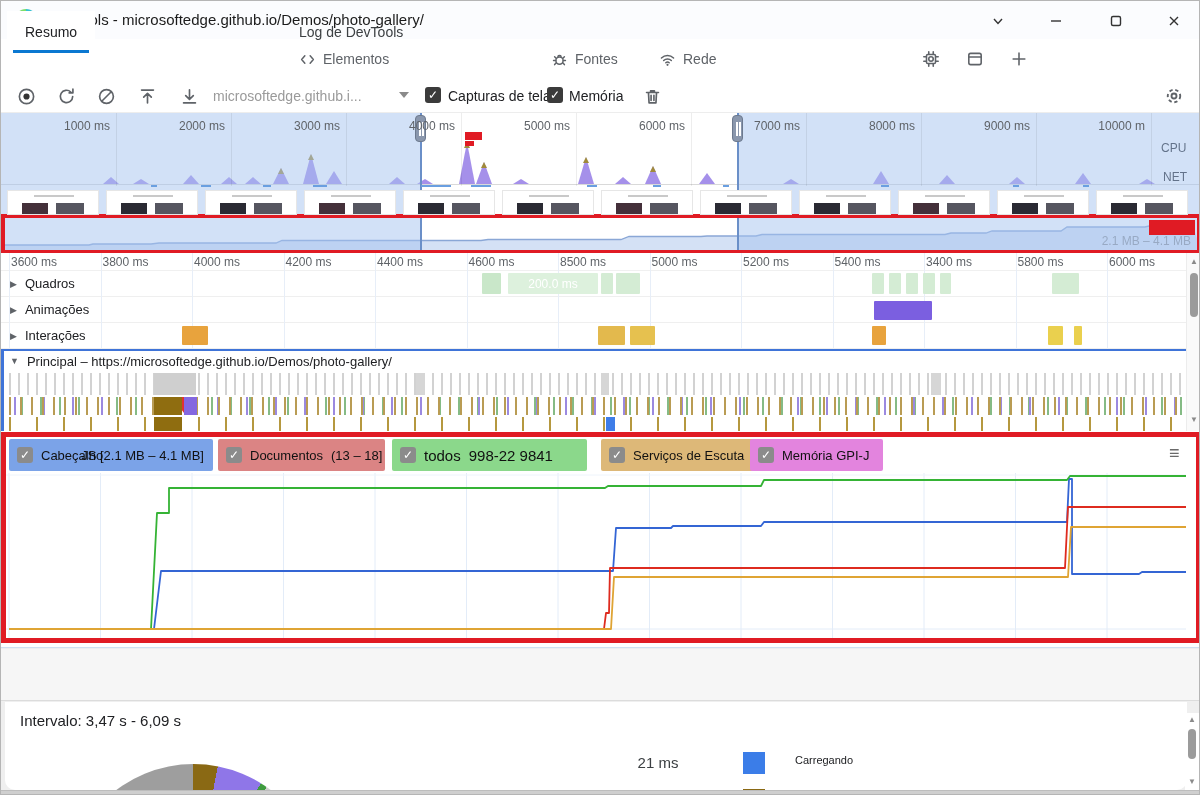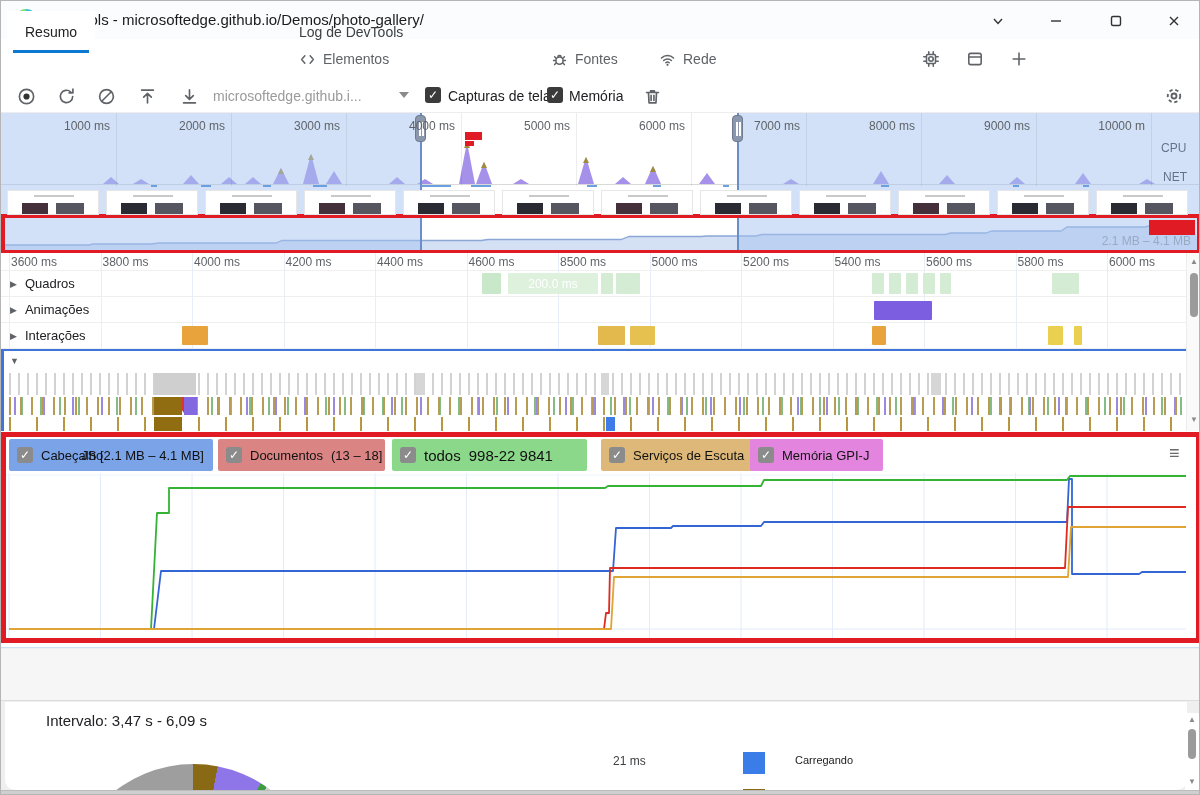--- a/index.html
+++ b/index.html
@@ -97,24 +97,24 @@
   #memsvg{left:0;top:472px;}
 
   
   .bottom{left:0;top:646px;width:1200px;height:149px;background:#efefef;border-top:1px solid #cfe0f2;}
   .btabs{left:0;top:648px;width:1200px;height:52px;background:#f6f6f6;border-bottom:1px solid #dcdcdc;}
   .btab{top:10px;height:42px;display:flex;align-items:center;padding:0 18px;font-size:14px;color:#3c4043;}
   .btab.active{background:#fff;color:#202124;}
   .btab.active::after{content:"";position:absolute;left:6px;right:6px;bottom:0;height:3px;background:#0b78d1;}
   .btab.tiny{font-size:8px;}
   .card{left:4px;top:701px;width:1182px;height:88px;background:#fff;border-radius:0 0 10px 10px;overflow:hidden;}
-  .interval{left:41px;top:10px;font-size:15px;color:#202124;}
+  .interval{left:15px;top:10px;font-size:15px;color:#202124;}
   #donut{left:61px;top:62px;width:255px;height:255px;border-radius:50%;}
   #donut::after{content:"";position:absolute;left:55px;top:55px;width:145px;height:145px;border-radius:50%;background:#fff;}
-  .lg-val{top:0;width:90px;text-align:left;font-size:12px;color:#3c4043;}
+  .lg-val{top:0;width:90px;text-align:center;font-size:15px;color:#3c4043;}
   .lg-sw{top:-2px;width:22px;height:22px;}
   .lg-lab{top:0;font-size:11px;color:#202124;}
   .bstrip{left:0;top:789px;width:1200px;height:6px;background:#cfcfcf;border-top:1px solid #bdbdbd;}
 </style>
 </head>
 <body>
 
 <div class="win">
 
   <div class="abs titlebar">
@@ -237,20 +237,21 @@
   <div class="abs row" style="top:322px">
     <div class="row-label">
         <span class="tri">▶</span>
       <span>Interações</span>
       </div>
   </div>
   <div id="trackbars"></div>
 
   <div class="abs main-hdr">
     <span class="tri">▼</span>
+    <span>Principal – https://microsoftedge.github.io/Demos/photo-gallery/</span>
   </div>
   <div class="abs main-left"></div>
 
   <div class="abs band band1"></div>
   <div class="abs band band2"></div>
   <div class="abs band band3"></div>
   <div id="flameblocks"></div>
   <div class="abs hatch" style="left:171px;top:372px;width:12px;height:20px;clip-path:polygon(0 0,100% 0,100% 100%)"></div>
   <div class="abs" style="left:171px;top:396px;width:12px;height:16px;background:#e03131;clip-path:polygon(0 0,100% 0,100% 100%)"></div>
 
@@ -488,21 +489,21 @@
     <div class="dt-label" style="left: 467.5px; position: absolute;">4600 ms</div>
     <div class="dt-grid" style="left: 465.5px; height: 95px; position: absolute;"></div>
     <div class="dt-label" style="left: 559px; position: absolute;">8500 ms</div>
     <div class="dt-grid" style="left: 557px; height: 95px; position: absolute;"></div>
     <div class="dt-label" style="left: 650.5px; position: absolute;">5000 ms</div>
     <div class="dt-grid" style="left: 648.5px; height: 95px; position: absolute;"></div>
     <div class="dt-label" style="left: 742px; position: absolute;">5200 ms</div>
     <div class="dt-grid" style="left: 740px; height: 95px; position: absolute;"></div>
     <div class="dt-label" style="left: 833.5px; position: absolute;">5400 ms</div>
     <div class="dt-grid" style="left: 831.5px; height: 95px; position: absolute;"></div>
-    <div class="dt-label" style="left: 925px; position: absolute;">5600 ms</div>
+    <div class="dt-label" style="left: 925px; position: absolute;">3400 ms</div>
     <div class="dt-grid" style="left: 923px; height: 95px; position: absolute;"></div>
     <div class="dt-label" style="left: 1016.5px; position: absolute;">5800 ms</div>
     <div class="dt-grid" style="left: 1014.5px; height: 95px; position: absolute;"></div>
     <div class="dt-label" style="left: 1108px; position: absolute;">6000 ms</div>
     <div class="dt-grid" style="left: 1106px; height: 95px; position: absolute;"></div>
     <div class="bar" style="left: 481.055px; top: 272px; width: 19.215px; height: 21px; background: rgb(201, 231, 201); position: absolute;"></div>
     <div class="bar" style="left: 506.675px; top: 272px; width: 90.585px; height: 21px; background: rgb(221, 241, 221); position: absolute;">
       <span class="bar-label" style="left: 50%; top: 3.5px;">200.0 ms</span>
     </div>
     <div class="bar" style="left: 600.005px; top: 272px; width: 11.895px; height: 21px; background: rgb(212, 236, 212); position: absolute;"></div>

